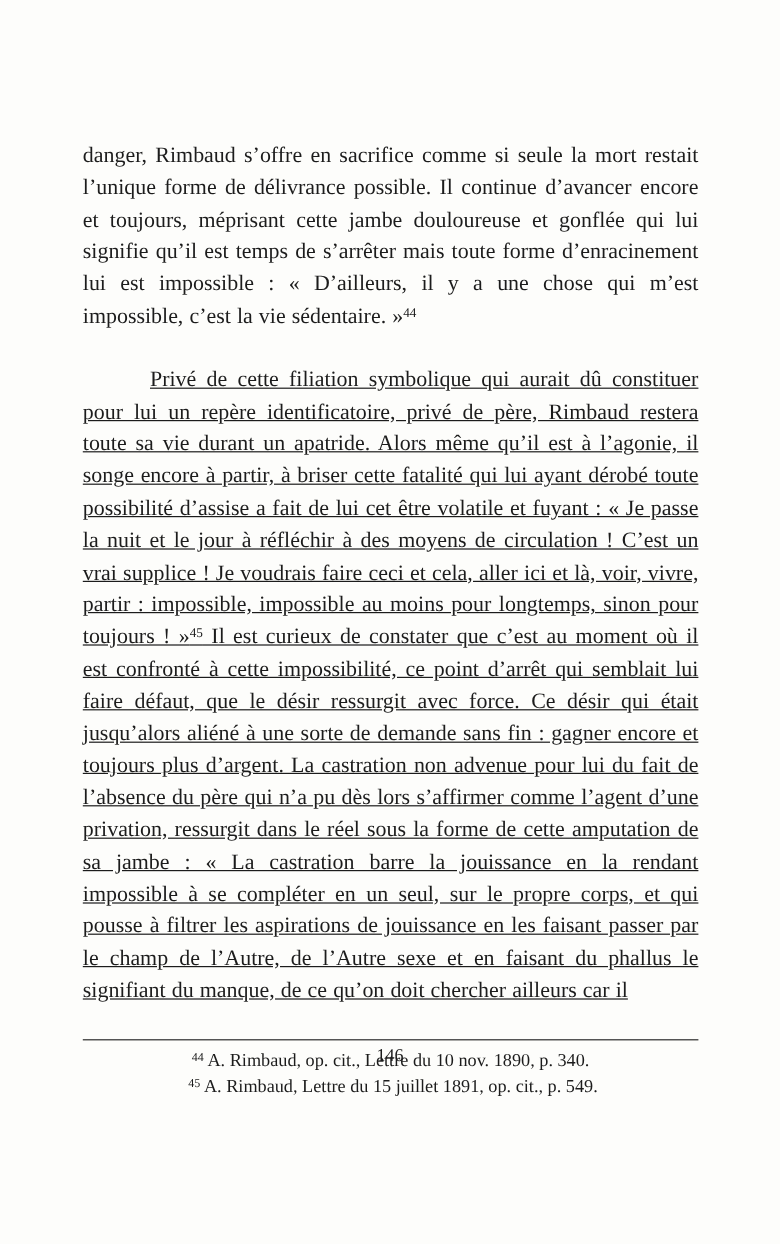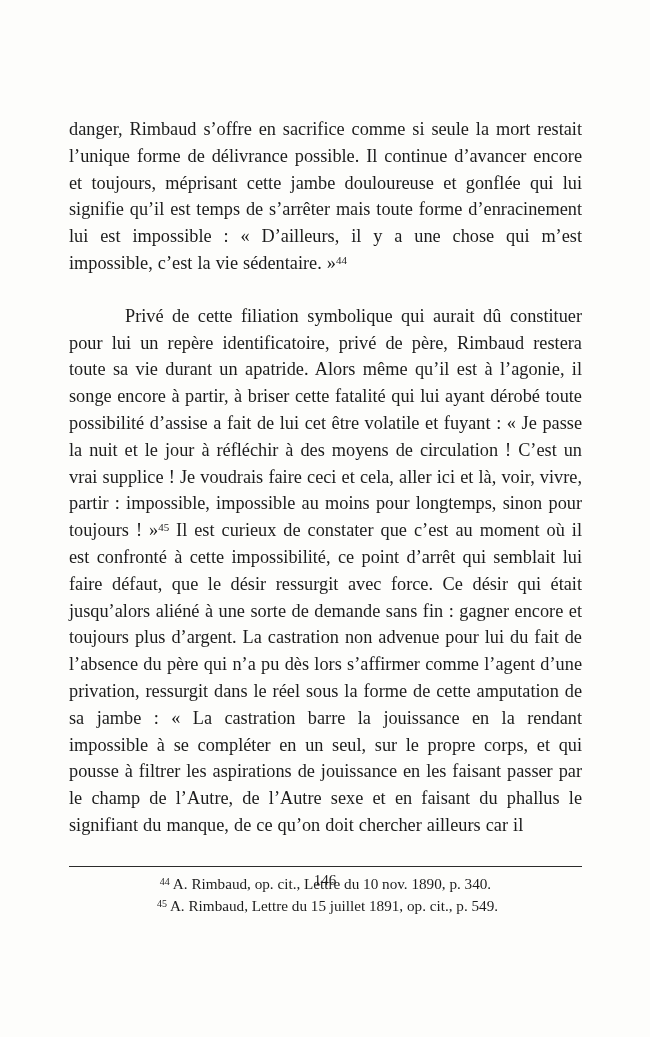--- a/index.html
+++ b/index.html
@@ -28,20 +28,21 @@
     margin: 0;
     font-size: 18.3px;
     line-height: 26.8px;
     text-align: justify;
     hyphens: none;
     word-spacing: 0.5px;
   }
   p.para.indented {
     margin-top: 26px;
     text-indent: 56px;
+    text-decoration: underline;
   }
   sup.fn-ref {
     font-size: 11px;
     line-height: 0;
     position: relative;
     top: -0.45em;
     vertical-align: baseline;
   }
   .footnote-area {
     position: absolute;

